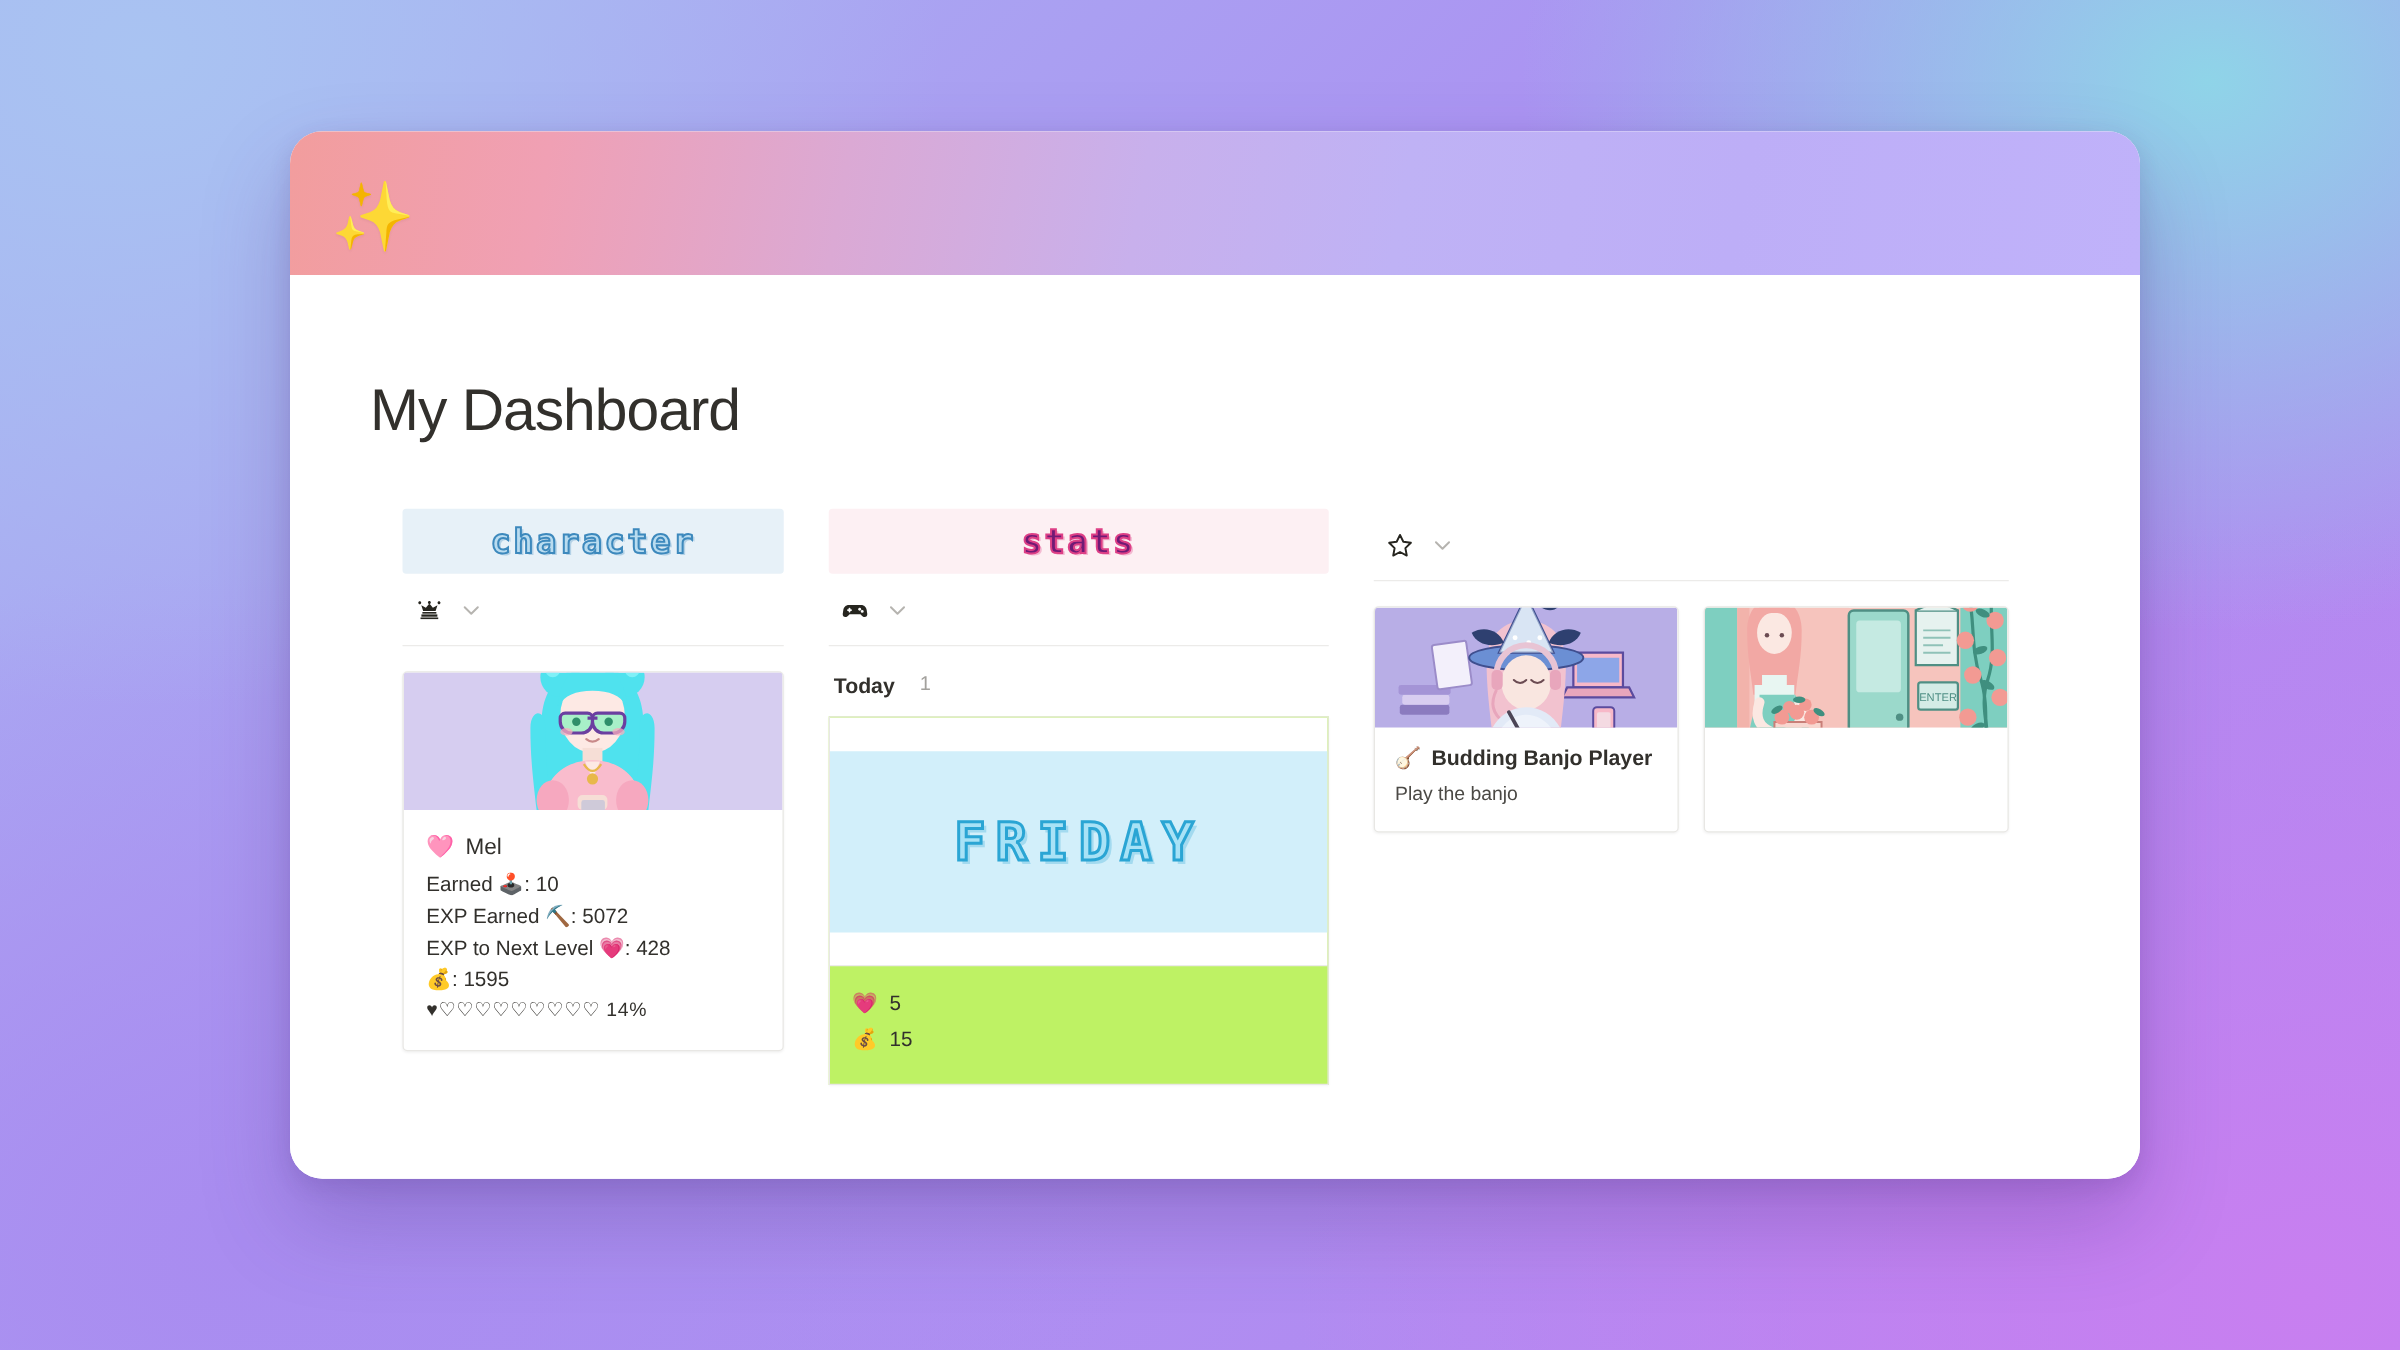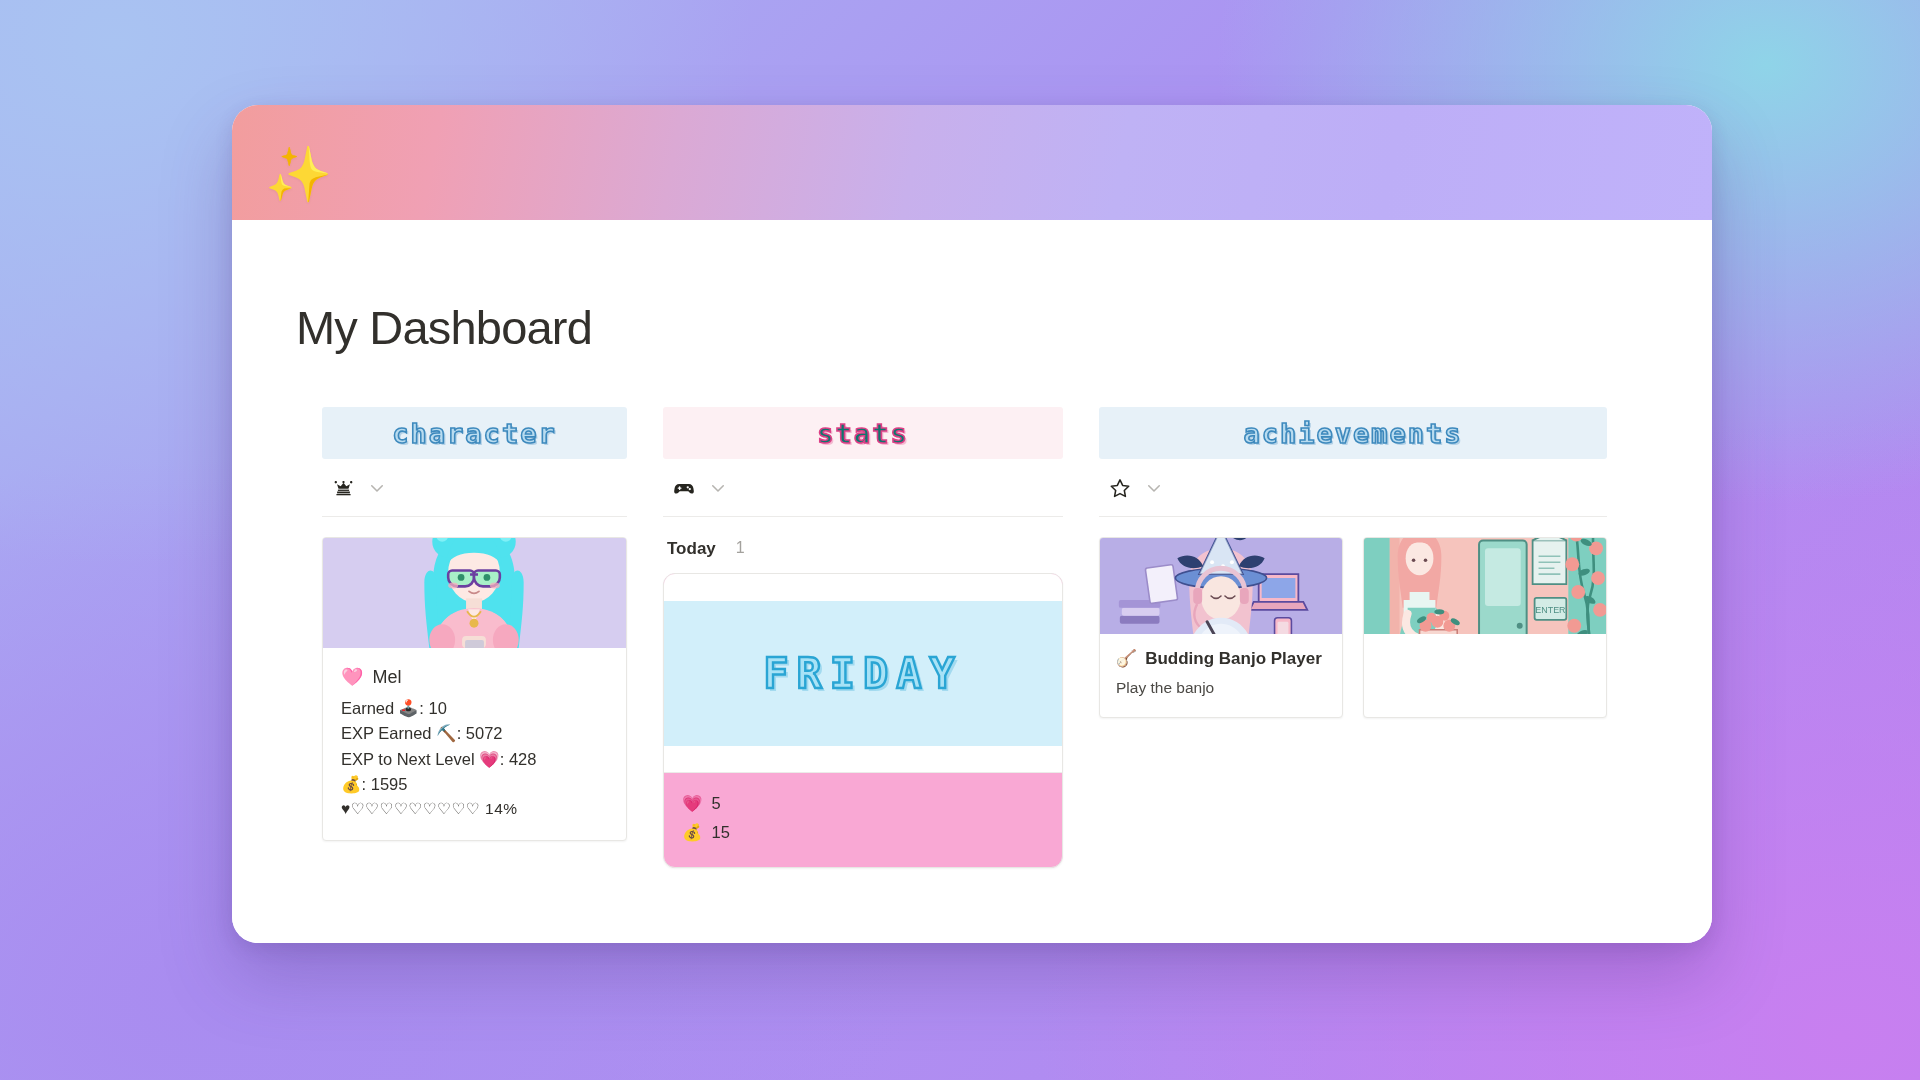--- a/index.html
+++ b/index.html
@@ -95,21 +95,21 @@
     font-size: 27px;
     font-weight: 700;
     letter-spacing: 2px;
   }
   .col-head-text.blue {
     color: #b9dcf0;
     -webkit-text-stroke: 1.6px #3d89bd;
     text-shadow: 2px 2px 0 rgba(61,137,189,.30);
   }
   .col-head-text.pink {
-    color: #0f766e;
+    color: #701a75;
     -webkit-text-stroke: 1.6px #dd3f86;
     text-shadow: 2px 2px 0 rgba(221,63,134,.30);
     text-align: center;
   }
 
   
   .view-row {
     height: 58px;
     display: flex;
     align-items: center;
@@ -155,22 +155,22 @@
   
   .today-row {
     display: flex; align-items: flex-start; gap: 20px;
     margin-top: 22px; margin-bottom: 14px; padding-left: 4px;
   }
   .today-label { font-size: 17px; font-weight: 600; color: #32302c; }
   .today-count { font-size: 16px; color: #a3a19d; }
 
   .stat-card {
     border: 1px solid #e8e7e4;
-    border-radius: 12px;
-    background: #f9a8d4;
+    border-radius: 0;
+    background: #bef264;
     box-shadow: 0 1px 2px rgba(15,15,15,.05);
     overflow: hidden;
   }
   .stat-banner {
     height: 198px;
     background: #ffffff;
     display: flex; align-items: center; justify-content: center;
     position: relative;
   }
   .stat-banner-band {
@@ -377,23 +377,20 @@
             <div class="stat-line">
               <span>💰</span>
               <span>15</span>
             </div>
           </div>
         </div>
       </div>
 
       <div class="column col-achievements">
 
-        <div class="col-head blue">
-          <span class="col-head-text blue">achievements</span>
-        </div>
 
         <div class="view-row">
           <span class="view-icon">
             <svg viewBox="0 0 24 24" width="22" height="22" fill="none" stroke="#26251f" stroke-width="1.7" stroke-linejoin="round">
               <polygon points="12,3.2 14.9,9.2 21.5,10.1 16.7,14.7 17.9,21.2 12,18.1 6.1,21.2 7.3,14.7 2.5,10.1 9.1,9.2"></polygon>
             </svg>
           </span>
           <span class="chevron">
             <svg viewBox="0 0 24 24" width="18" height="18" fill="none" stroke="#b6b4b0" stroke-width="2.1" stroke-linecap="round" stroke-linejoin="round">
               <polyline points="5,9 12,16 19,9"></polyline>

